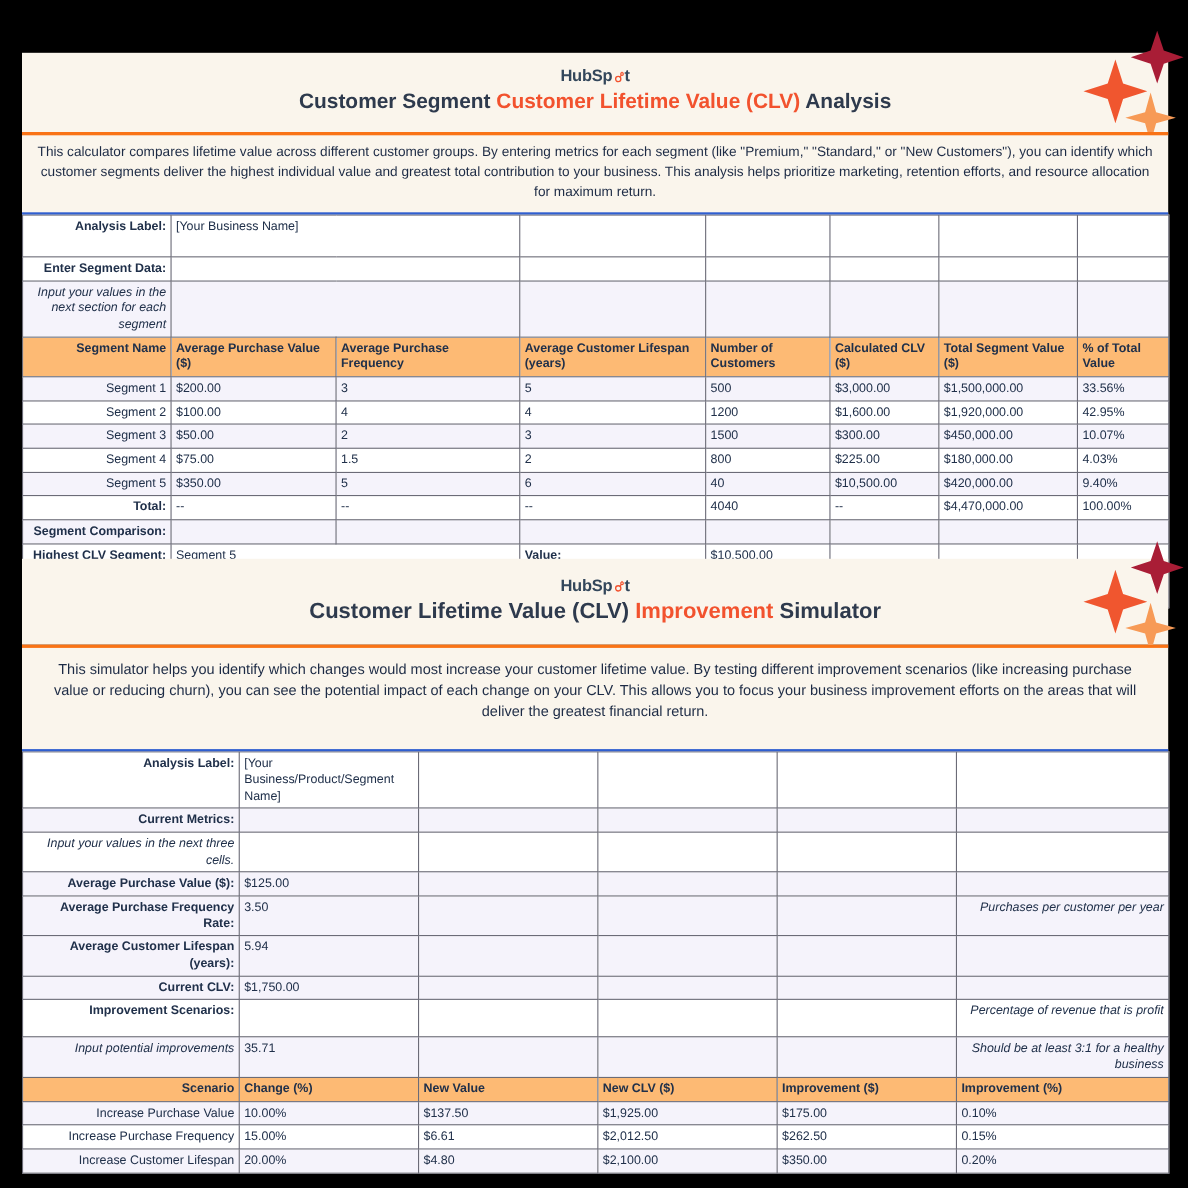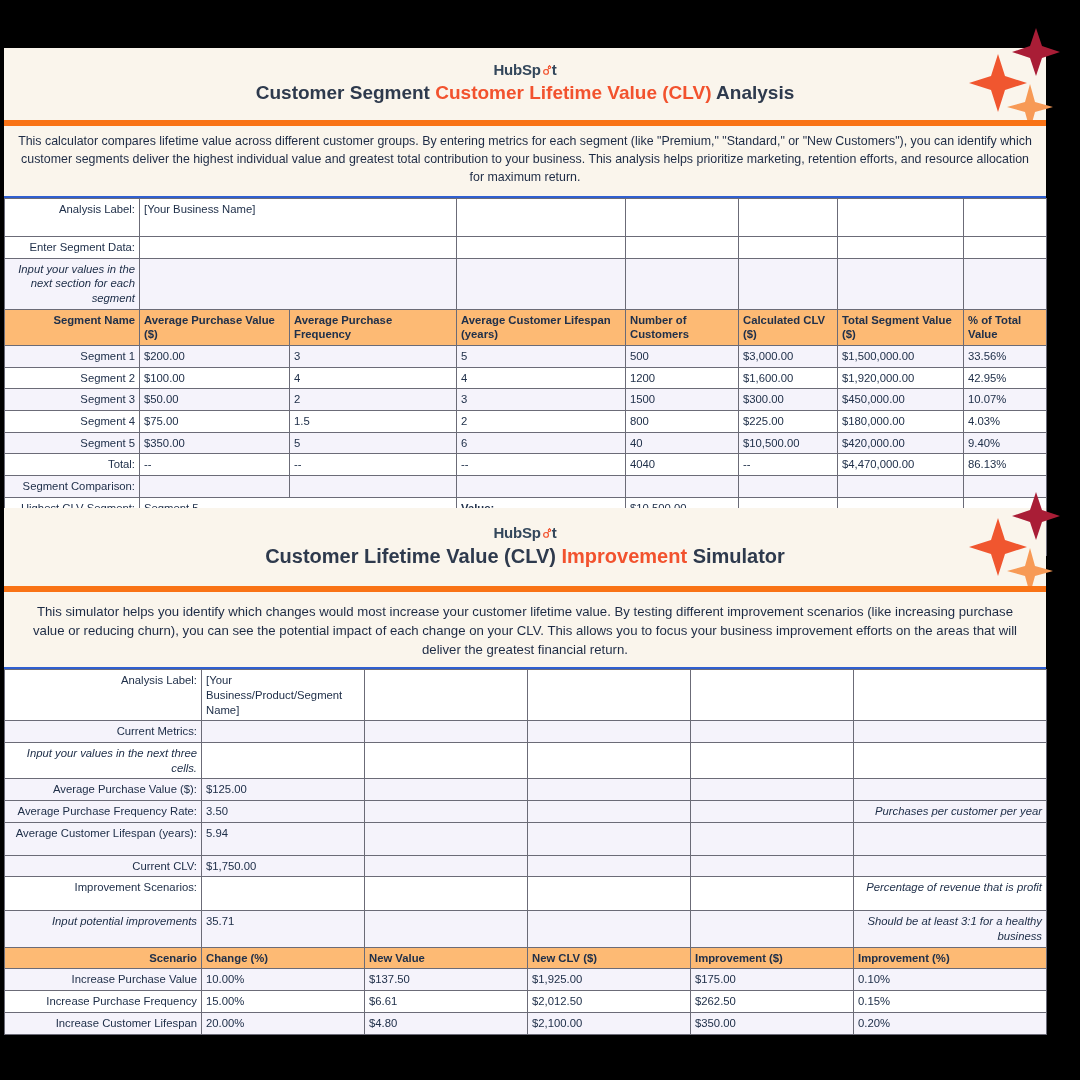--- a/index.html
+++ b/index.html
@@ -5,21 +5,21 @@
   * { box-sizing: border-box; margin:0; padding:0; }
   html, body {
     width:1080px; height:1080px;
     background:#000;
     font-family:"Liberation Sans", sans-serif;
     overflow:hidden;
   }
   .page { position:relative; width:1080px; height:1080px; background:#000; }
 
   
-  .section { position:absolute; left:4px; width:1042px; }
+  .section { position:absolute; left:20px; width:1042px; }
   #section-1 { top:48px; }
   #section-2 { top:508px; }
 
   .header-band {
     position:relative;
     background:#faf5ec;
     height:72px;
     display:flex; flex-direction:column;
     align-items:center; justify-content:center;
     overflow:visible;
@@ -43,42 +43,42 @@
   #section-2 .headline { font-size:20px; }
   .hl-accent { color:#f2522e; }
 
   
   .sparkles { position:absolute; right:-22px; top:-28px; width:110px; height:120px; pointer-events:none; z-index:5; }
   #section-2 .sparkles { right:-22px; top:-24px; }
 
   
   .desc-band {
     background:#faf5ec;
-    border-top:6px solid #f97316;
+    border-top:3px solid #f97316;
     border-bottom:2px solid #2f5fd0;
     padding:7px 14px 9px 14px;
     text-align:center;
     font-size:12.4px; line-height:1.45; color:#1d2b45;
     position:relative; z-index:4;
   }
-  #section-2 .desc-band { font-size:13.2px; padding:10px 16px 8px 16px; }
+  #section-2 .desc-band { font-size:13.2px; padding:10px 16px 25px 16px; }
 
   
   table.grid { width:1042px; border-collapse:collapse; table-layout:fixed; background:#fff; }
   table.grid td {
     border:1px solid #6b6b77;
     font-size:11.3px;
     color:#20304a;
     padding:3px 4px;
     vertical-align:top;
     line-height:1.3;
     overflow:hidden;
   }
   .alt td { background:#f5f3fb; }
-  .lbl { text-align:right; font-weight:normal; color:#22314c; }
+  .lbl { text-align:right; font-weight:bold; color:#22314c; }
   .lbl-it { text-align:right; font-style:italic; color:#22314c; font-weight:normal; }
   .note-it { font-style:italic; color:#22304a;text-align:right; }
   .hdr td { font-weight:bold; background:#fdba74; vertical-align:top; }
   .thickb td { border-bottom:3px solid #5a5a66;margin-top:10px; }
   .rname { text-align:right; }
 </style>
 </head>
 <body>
 
 <div class="page">
@@ -211,21 +211,21 @@
         </tr>
 
         <tr class="thickb">
           <td class="lbl">Total:</td>
           <td>--</td>
           <td>--</td>
           <td>--</td>
           <td>4040</td>
           <td>--</td>
           <td>$4,470,000.00</td>
-          <td>86.13%</td>
+          <td>100.00%</td>
         </tr>
 
         <tr class="alt">
           <td class="lbl">Segment Comparison:</td>
           <td></td>
             <td></td>
           <td></td>
             <td></td>
           <td></td>
             <td></td>

